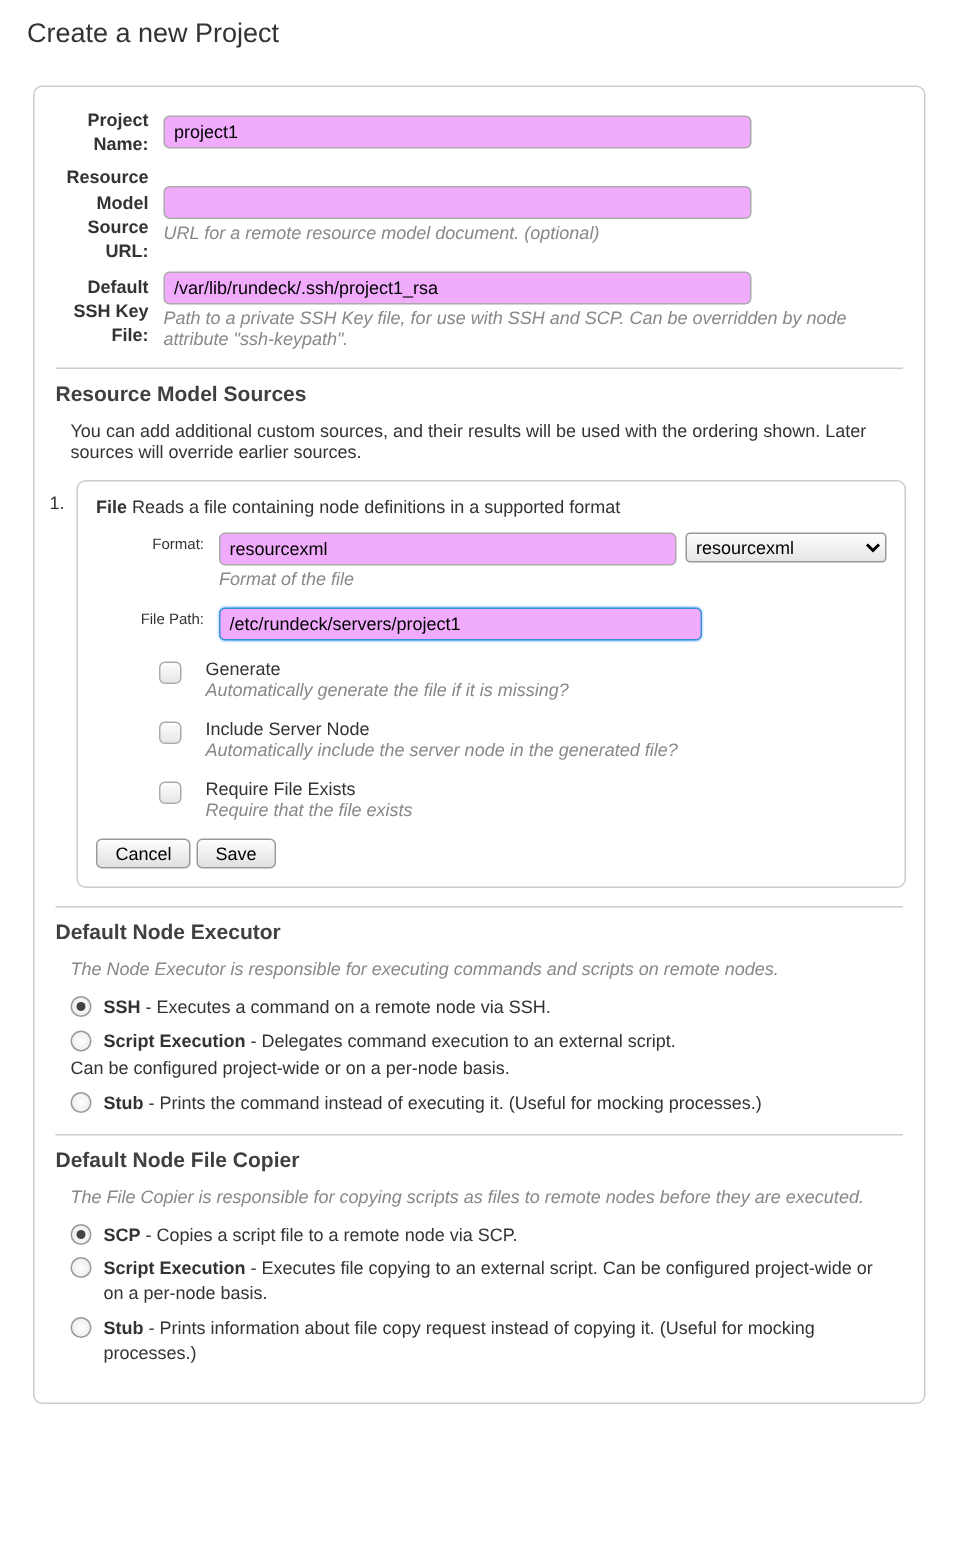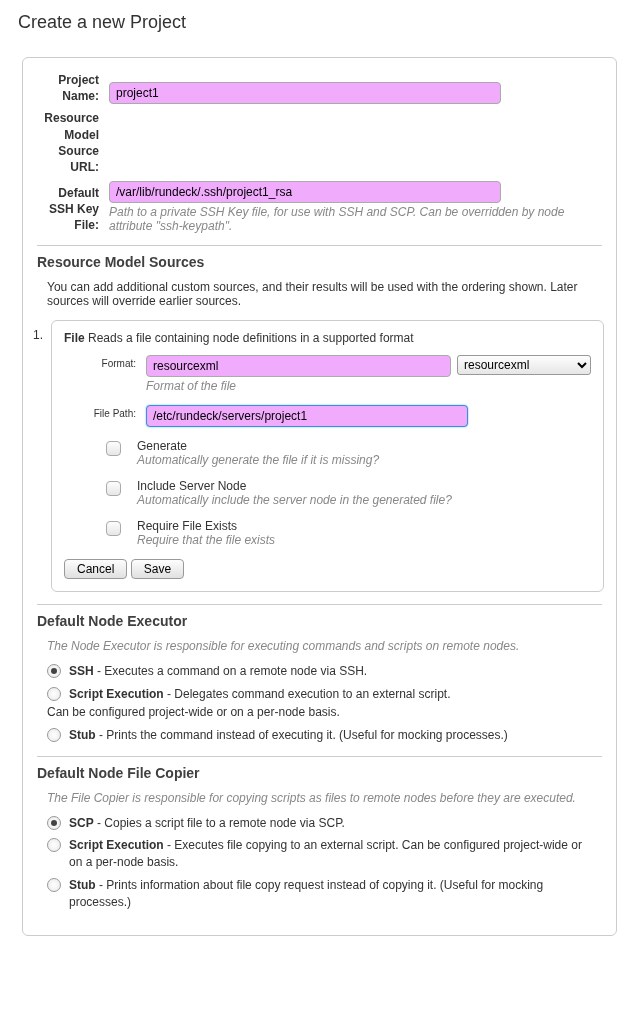--- a/index.html
+++ b/index.html
@@ -1,20 +1,20 @@
 <!DOCTYPE html>
 <html><head>
 <meta charset="utf-8">
 <style>
   * { box-sizing: border-box; margin: 0; padding: 0; }
   body { font-family: "Lucida Grande", Verdana, Arial, sans-serif; font-size: 12px; color: #333; background: #fff; width: 635px; }
   .page { padding: 12px 18px 18px 18px; }
   h1 { font-size: 18px; font-weight: normal; margin-bottom: 24px; color: #333; }
   .main-box { border: 1px solid #ccc; border-radius: 6px; padding: 14px 14px 18px 14px; margin-left: 4px; background: #fff; }
-  .form-row { display: flex; align-items: flex-end; margin-bottom: 6px; }
+  .form-row { display: flex; align-items: center; margin-bottom: 6px; }
   .form-label { width: 72px; text-align: right; font-weight: bold; color: #333; padding-right: 10px; font-size: 12px; line-height: 1.35; }
   .form-body { flex: 1; }
   input[type=text] { width: 100%; max-width: 392px; border: 1px solid #aaa; border-radius: 4px; padding: 3px 6px; font-size: 12px; font-family: inherit; background: #f0abfc; }
   input.wide-focus { border: 1px solid #3a8fd6; outline: none; box-shadow: 0 0 2px #6ab7ff; width: 500px; max-width: 500px; }
   .helptext { color: #888; font-style: italic; font-size: 12px; margin-top: 2px; }
   hr.sep { border: none; border-top: 1px solid #ccc; margin: 12px 0 8px 0; }
   h2 { font-size: 14px; font-weight: bold; margin: 0 0 10px 0; color: #404040; }
   .section-desc { font-size: 12px; color: #333; margin: 0 10px 12px 10px; }
   .section-desc-italic { color: #888; font-style: italic; font-size: 12px; margin: 0 10px 10px 10px; }
   .source-wrap { display: flex; align-items: flex-start; margin-left: -14px; }
@@ -52,20 +52,24 @@
 
     <div class="form-row">
       <div class="form-label">Project Name:</div>
       <div class="form-body">
         <input type="text" value="project1" style="">
       </div>
     </div>
 
     <div class="form-row">
       <div class="form-label">Resource Model Source URL:</div>
+      <div class="form-body">
+        <input type="text" value="" style="">
+        <div class="helptext">URL for a remote resource model document. (optional)</div>
+      </div>
     </div>
 
     <div class="form-row">
       <div class="form-label">Default SSH Key File:</div>
       <div class="form-body">
         <input type="text" value="/var/lib/rundeck/.ssh/project1_rsa" style="">
         <div class="helptext">Path to a private SSH Key file, for use with SSH and SCP. Can be overridden by node attribute "ssh-keypath".</div>
       </div>
     </div>
 

